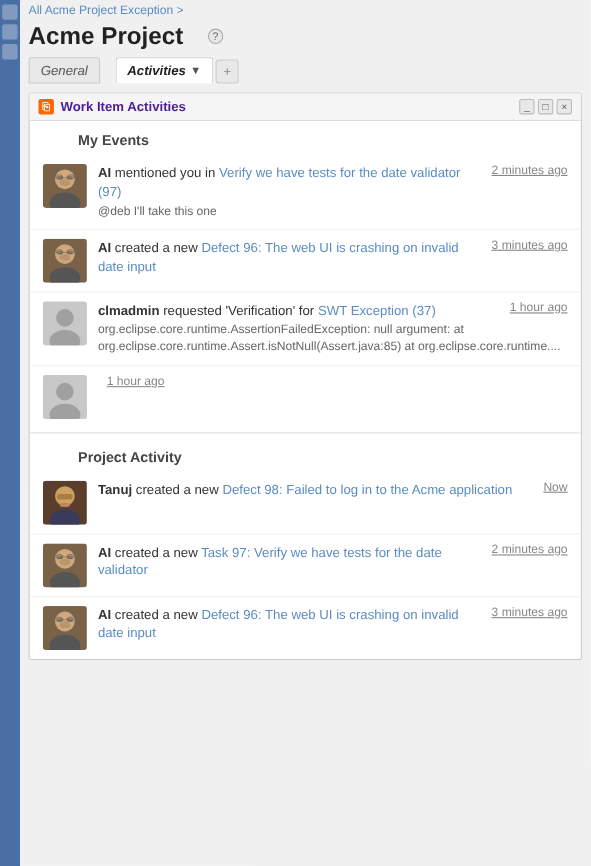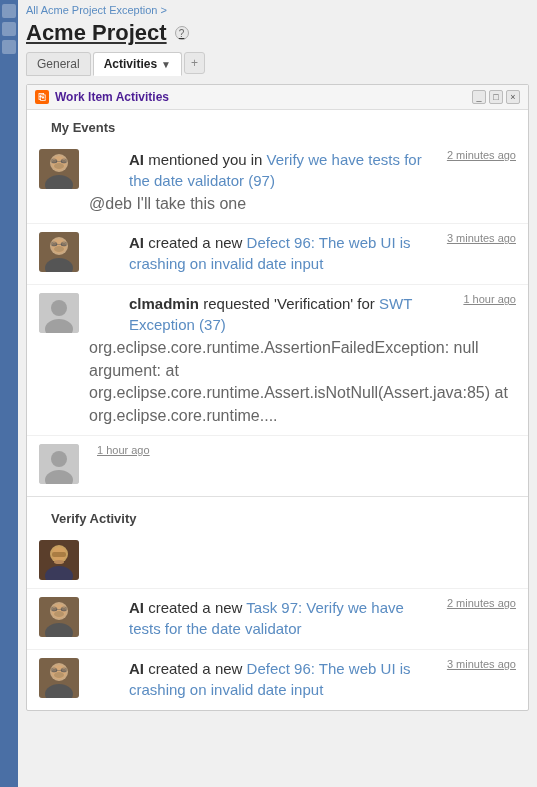--- a/index.html
+++ b/index.html
@@ -47,22 +47,21 @@
     .breadcrumb a {
       color: #5a8cc2;
       text-decoration: none;
     }
 
     
     .page-title {
       display: flex;
       align-items: center;
       padding: 2px 8px 6px 8px;
-      gap: 8px;
-      text-decoration: underline;
+      gap: 22px;
     }
     .page-title h1 {
       font-size: 22px;
       font-weight: bold;
       color: #222;
     }
     .help-icon {
       width: 14px;
       height: 14px;
       border-radius: 50%;
@@ -72,42 +71,44 @@
       align-items: center;
       justify-content: center;
       font-size: 10px;
       color: #666;
       cursor: pointer;
     }
 
     
     .tabs-bar {
       display: flex;
-      align-items: flex-start;
+      align-items: flex-end;
       padding: 0 8px;
       gap: 2px;
       margin-bottom: 8px;
+      font-style: italic;
     }
     .tab {
       padding: 4px 10px;
       border: 1px solid #ccc;
       background: #e8e8e8;
       cursor: pointer;
       font-size: 12px;
       border-radius: 3px 3px 0 0;
       color: #555;
     }
     .tab.active {
       background: #fff;
       border-bottom: 1px solid #fff;
       color: #222;
       font-weight: bold;
       display: flex;
       align-items: center;
       gap: 4px;
+      margin-left: 12px;
     }
     .tab-dropdown {
       font-size: 10px;
       color: #555;
     }
     .tab-add {
       padding: 3px 6px;
       border: 1px solid #ccc;
       background: #e8e8e8;
       border-radius: 3px;
@@ -170,20 +171,21 @@
       font-size: 9px;
       color: #555;
     }
 
     
     .section-heading {
       padding: 10px 12px 6px 24px;
       font-size: 13px;
       font-weight: bold;
       color: #444;
+      margin-left: 20px;
     }
 
     
     .activity-item {
       display: flex;
       gap: 10px;
       padding: 8px 12px;
       border-bottom: 1px solid #f0f0f0;
       align-items: flex-start;
     }
@@ -203,39 +205,38 @@
       flex: 1;
       min-width: 0;
     }
     .activity-meta {
       display: flex;
       justify-content: space-between;
       align-items: flex-start;
       margin-bottom: 2px;
     }
     .activity-text {
-      font-size: 15px;
+      font-size: 12px;
       color: #333;
       line-height: 1.4;
-      margin-left: 40px;
     }
     .activity-time {
       font-size: 11px;
       color: #888;
       white-space: nowrap;
       margin-left: 8px;
       flex-shrink: 0;
       text-decoration: underline;
     }
     .activity-link {
       color: #5a8cc2;
       text-decoration: none;
     }
     .activity-sub {
-      font-size: 16px;
+      font-size: 11px;
       color: #666;
       line-height: 1.4;
       margin-top: 2px;
     }
 
     
     .section-divider {
       border-top: 1px solid #e0e0e0;
       margin: 4px 0;
     }
@@ -357,32 +358,38 @@
           <div class="activity-body">
             <div class="activity-meta">
               <div class="activity-time">1 hour ago</div>
             </div>
           </div>
         </div>
       </div>
 
     <div class="section-divider"></div>
 
-    <div class="section-heading">Verify Activity</div>
+    <div class="section-heading">Project Activity</div>
 
     <div id="project-activity-list">
         <div class="activity-item">
           <div class="avatar"><svg width="40" height="40" viewBox="0 0 40 40" xmlns="http://www.w3.org/2000/svg">
       <rect width="40" height="40" fill="#5a3e2b"></rect>
       <circle cx="20" cy="14" r="9" fill="#c8a060"></circle>
       <ellipse cx="20" cy="36" rx="14" ry="10" fill="#3a3a5a"></ellipse>
       <circle cx="20" cy="14" r="7" fill="#d4a060"></circle>
       <rect x="13" y="12" width="14" height="5" rx="2" fill="#4a3000" opacity="0.3"></rect>
       <ellipse cx="20" cy="22" rx="5" ry="2" fill="#b8885a"></ellipse>
     </svg></div>
+          <div class="activity-body">
+            <div class="activity-meta">
+              <div class="activity-text"><span class="inline-bold">Tanuj</span> <span>created a new</span> <a href="#" class="activity-link">Defect 98: Failed to log in to the Acme application</a></div>
+              <div class="activity-time">Now</div>
+            </div>
+          </div>
         </div>
         <div class="activity-item">
           <div class="avatar"><svg width="40" height="40" viewBox="0 0 40 40" xmlns="http://www.w3.org/2000/svg">
       <rect width="40" height="40" fill="#7a6248"></rect>
       <circle cx="20" cy="14" r="9" fill="#c8a882"></circle>
       <ellipse cx="20" cy="36" rx="14" ry="10" fill="#555"></ellipse>
       <circle cx="20" cy="14" r="7" fill="#d4a878"></circle>
       <ellipse cx="20" cy="17" rx="5" ry="3" fill="#b8956a"></ellipse>
       <rect x="13" y="11" width="5" height="3" rx="1" fill="#555" opacity="0.6"></rect>
       <rect x="22" y="11" width="5" height="3" rx="1" fill="#555" opacity="0.6"></rect>

